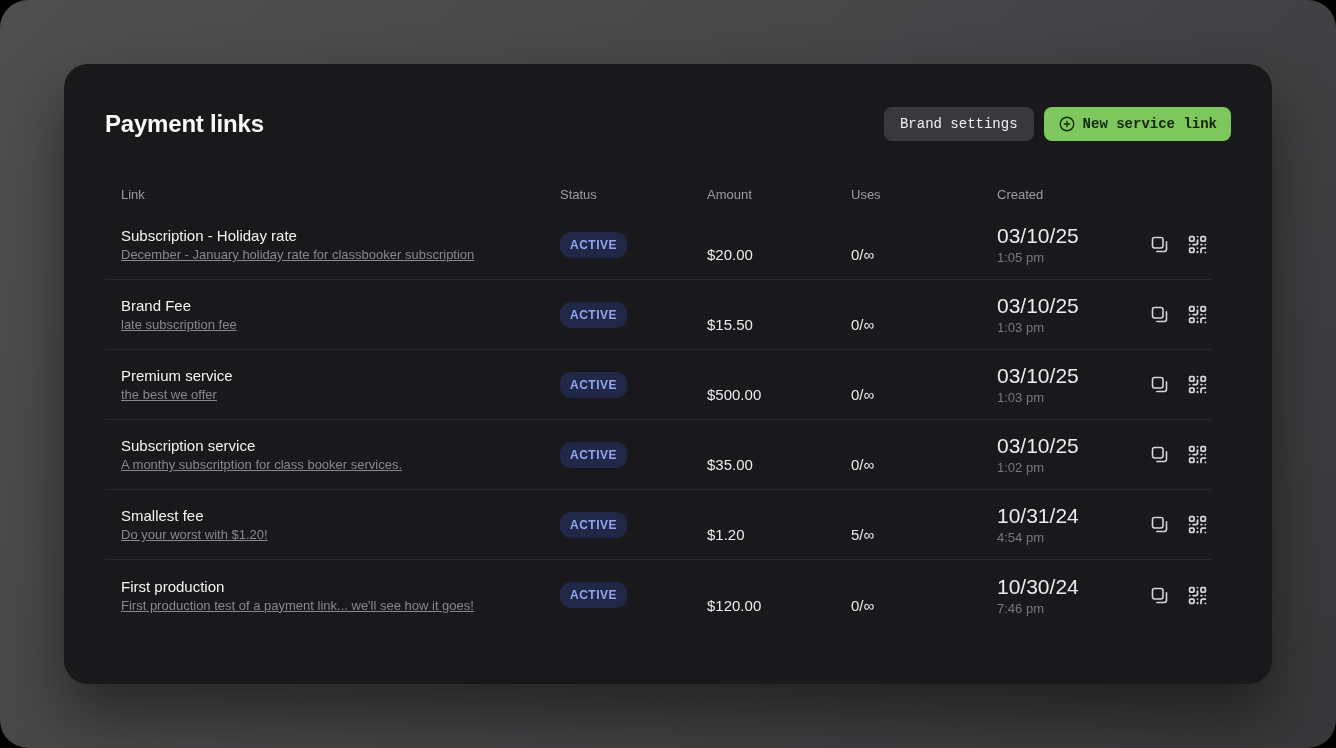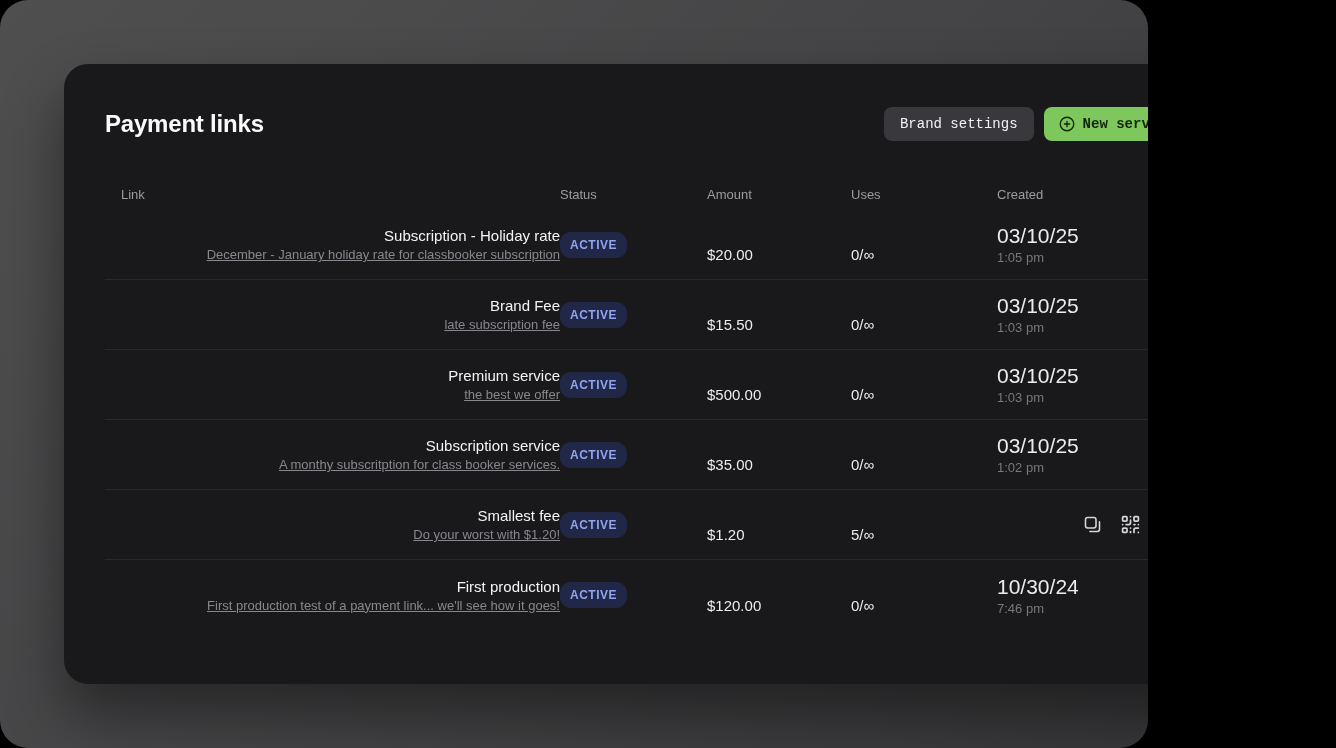--- a/index.html
+++ b/index.html
@@ -5,21 +5,21 @@
   * { box-sizing: border-box; }
   html, body { margin: 0; padding: 0; }
   body {
     width: 1336px; height: 748px;
     background: #000;
     font-family: "Liberation Sans", sans-serif;
     overflow: hidden;
   }
   .screen {
     position: relative;
-    width: 1148px; height: 748px;
+    width: 1336px; height: 748px;
     border-radius: 28px;
     background: linear-gradient(135deg, #4f4f4f 0%, #464648 45%, #373739 100%);
     overflow: hidden;
   }
   .card {
     position: absolute;
     left: 64px; top: 64px;
     width: 1208px; height: 620px;
     background: #19191c;
     border-radius: 24px;
@@ -76,21 +76,21 @@
     height: 32px;
     color: #9b9ba1;
     font-size: 13px;
   }
   .pad-l { padding-left: 16px; }
   .row {
     height: 70px;
     border-bottom: 1px solid rgba(255,255,255,0.07);
   }
   .row:last-child { border-bottom: none; }
-  .link-cell { display: flex; flex-direction: column; gap: 3px; align-items: flex-end; }
+  .link-cell { display: flex; flex-direction: column; gap: 3px; }
   .row-title { color: #f4f4f5; font-size: 15px; font-weight: 500; }
   .row-desc  { color: #87878d; font-size: 13px; text-decoration: underline; }
   .badge {
     display: inline-block;
     background: var(--badge-bg, #212747);
     color: var(--badge-text, #92a4f0);
     font-size: 12px;
     font-weight: 700;
     letter-spacing: 0.5px;
     padding: 6px 10px;
@@ -323,20 +323,24 @@
   <div class="row">
     <div class="link-cell pad-l">
       <div class="row-title">Smallest fee</div>
       <div class="row-desc">Do your worst with $1.20!</div>
     </div>
     <div>
       <span class="badge">ACTIVE</span>
     </div>
     <div class="amount">$1.20</div>
     <div class="uses">5/∞</div>
+    <div class="created">
+      <div class="date">10/31/24</div>
+      <div class="time">4:54 pm</div>
+    </div>
     <div class="actions-cell">
       <button class="icon-btn">
         <span style="display:inline-flex;">
           <svg viewBox="0 0 24 24" fill="none" stroke="currentColor" stroke-width="1.8" stroke-linecap="round" stroke-linejoin="round">
             <rect x="4" y="4" width="12" height="12" rx="2.5"></rect>
             <path d="M9 20h8.5a2.5 2.5 0 0 0 2.5-2.5V9"></path>
           </svg>
         </span>
       </button>
       <button class="icon-btn">

